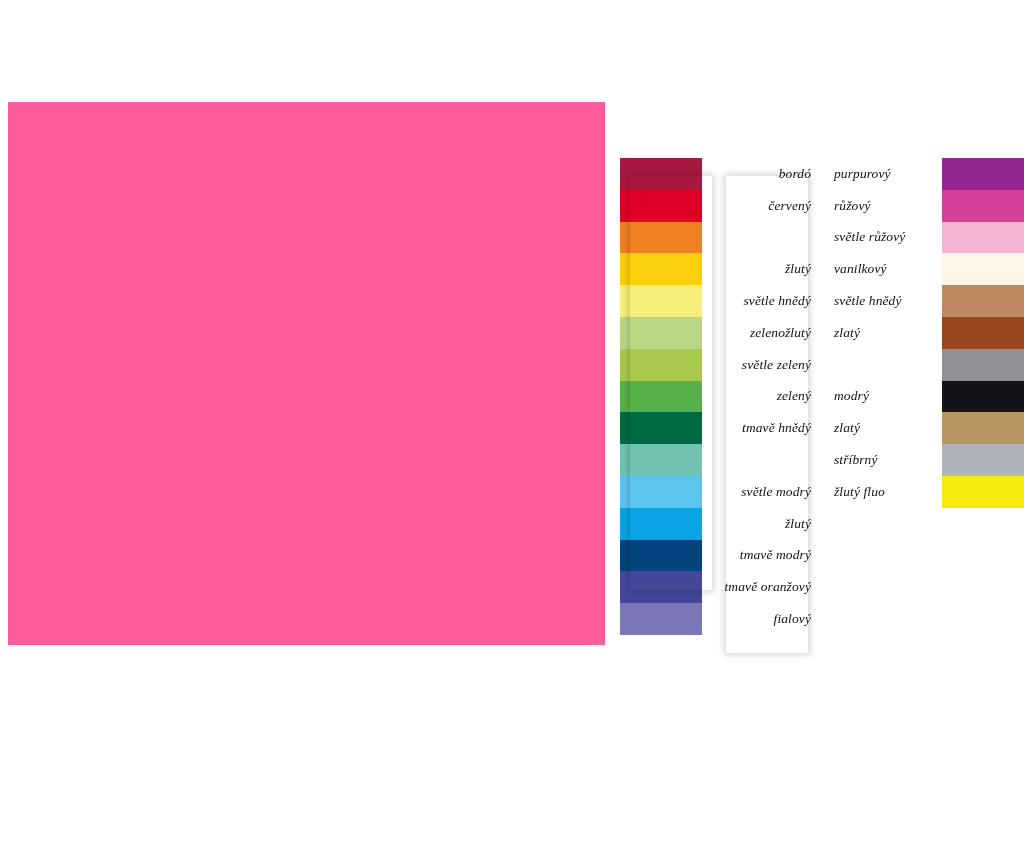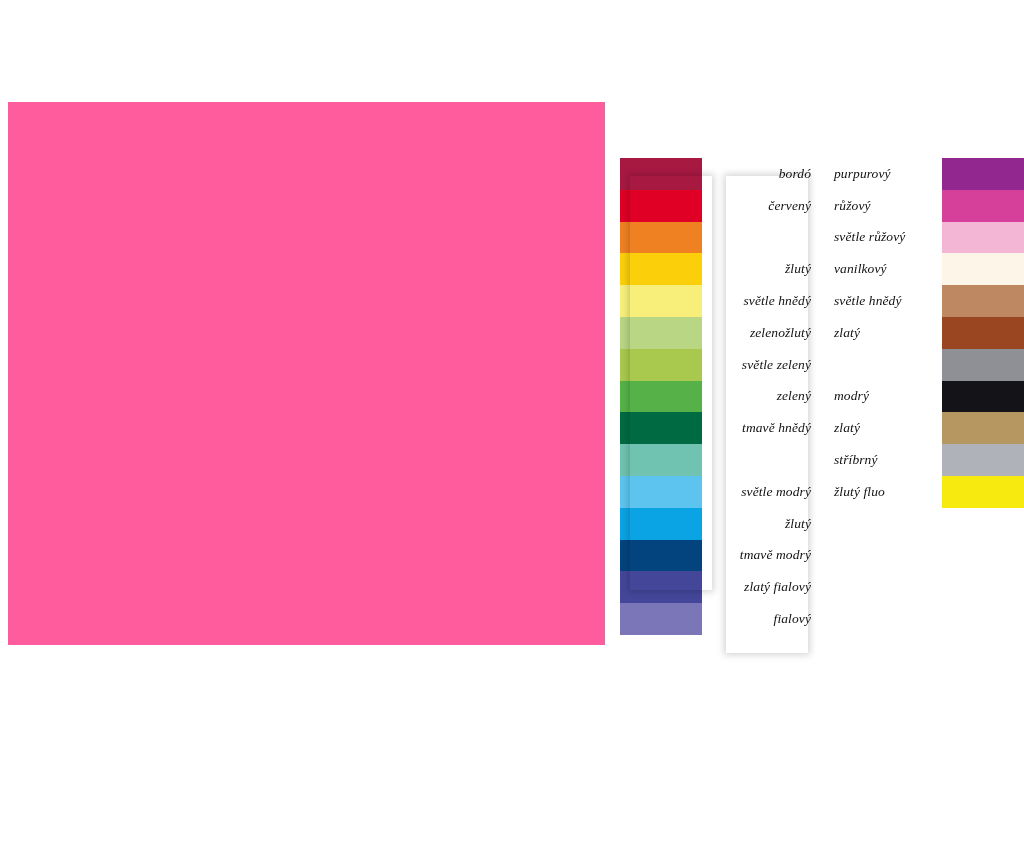--- a/index.html
+++ b/index.html
@@ -136,21 +136,21 @@
       <div class="swatch-row">
         <div class="swatch-chip" style="background-color: rgb(10, 163, 227);"></div>
         <div class="swatch-label">žlutý</div>
       </div>
       <div class="swatch-row">
         <div class="swatch-chip" style="background-color: rgb(3, 68, 126);"></div>
         <div class="swatch-label">tmavě modrý</div>
       </div>
       <div class="swatch-row">
         <div class="swatch-chip" style="background-color: rgb(68, 70, 154);"></div>
-        <div class="swatch-label">zlatý fialový</div>
+        <div class="swatch-label">tmavě oranžový</div>
       </div>
       <div class="swatch-row">
         <div class="swatch-chip" style="background-color: rgb(123, 118, 184);"></div>
         <div class="swatch-label">fialový</div>
       </div>
     </div>
 
   <div class="chip-stack-shadow" id="shadow-right"></div>
 
   <div class="palette-column" id="palette-column-right">

